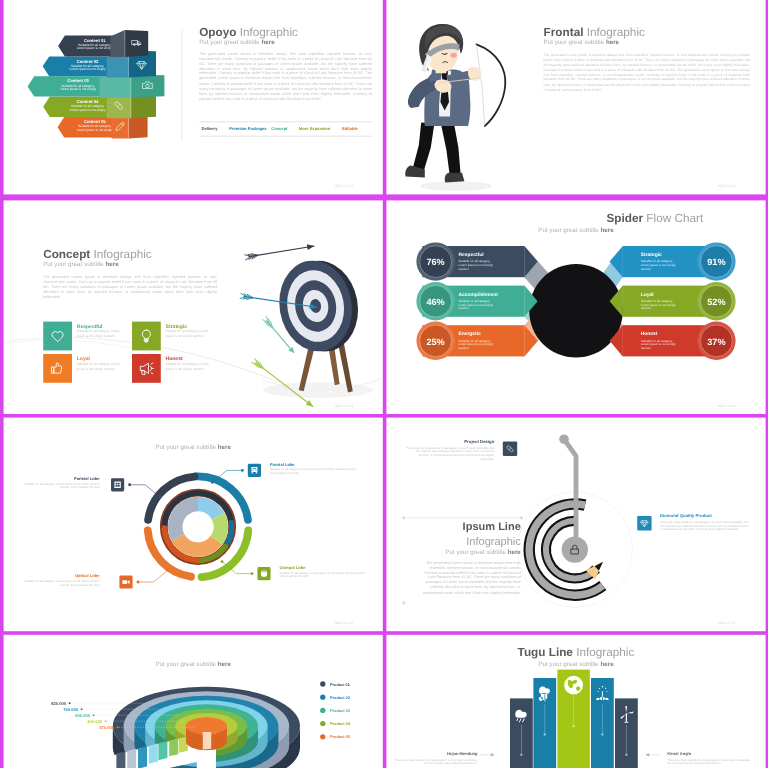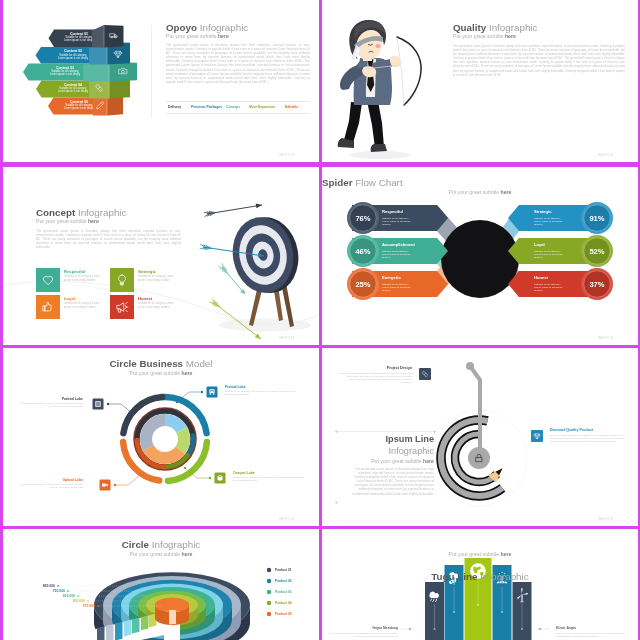--- a/index.html
+++ b/index.html
@@ -160,21 +160,21 @@
           <path d="M28 50 C 25 34 33 24 45 23 C 57 22 64 29 64 39 C 64 43 63 46 62 48 C 60 37 55 32 48 33 C 40 34 35 40 34 50 C 33 56 34 60 36 62 C 31 60 29 56 28 50 Z" fill="#3b3b3f"></path>
           <path d="M34 30 C 40 24 52 22 58 27 C 62 30 64 35 64 39 C 61 33 54 29 46 31 C 39 33 34 38 33 44 C 32 38 32 33 34 30 Z" fill="#4a4a4e"></path>
           <path d="M32 48 C 40 41 52 37 61 40 L 60.5 45 C 52 42 42 45 35 52 Z" fill="#9aa0a8"></path>
           <path d="M34 48 L 29 62 L 32.5 63 L 37.5 51 Z" fill="#e6e8ec"></path>
           <path d="M35.5 49.5 L 31.5 61 L 33.5 61.5 L 38.5 52 Z" fill="#f4f5f7"></path>
           <ellipse cx="56" cy="49" rx="2.6" ry="2.1" fill="#f0a5a2"></ellipse>
           <path d="M46.5 47.5 q2.2 1.6 4 0" fill="none" stroke="#3b3b3f" stroke-width="0.9" stroke-linecap="round"></path>
           <path d="M47 55 q2.2 -1.8 4 0" fill="none" stroke="#3b3b3f" stroke-width="0.8" stroke-linecap="round"></path>
         </g>
       </svg>
-      <div class="ttl" style="left:131px;top:37.5px;font-size:9.8px;"><span class="b">Quality</span> <span class="n">Infographic</span></div>
+      <div class="ttl" style="left:131px;top:37.5px;font-size:9.8px;"><span class="b">Frontal</span> <span class="n">Infographic</span></div>
       <div class="sub" style="left:131px;top:48.5px;">Put your great subtitle <b>here</b></div>
       <div class="body" style="left:131px;top:60px;width:172px;font-size:2.85px;">The generated Lorem Ipsum is therefore always free from repetition, injected humour, or non-characteristic words. Contrary to popular belief it has roots in a piece of classical Latin literature from 45 BC. There are many variations of passages of Lorem Ipsum available, but the majority have suffered alteration in some form, by injected humour, or randomised words which don't look even slightly believable. Contrary to popular belief it has roots in a piece of classical Latin literature from 45 BC. The generated Lorem Ipsum is therefore always free from repetition, injected humour, or non-characteristic words. Contrary to popular belief it has roots in a piece of classical Latin literature from 45 BC. There are many variations of passages of Lorem Ipsum available, but the majority have suffered alteration in some form, by injected humour, or randomised words which don't look even slightly believable. Contrary to popular belief it has roots in a piece of classical Latin literature from 45 BC.</div>
       <div class="foot" style="left:276px;top:170px;">INFOYO   02</div>
     </div>
   <div class="slide s3" id="slide3">
       <svg class="art" width="316" height="178" viewBox="0 0 316 178">
         <g>
           <ellipse cx="262" cy="158" rx="46" ry="6.5" fill="#f3f3f3"></ellipse>
           <path d="M0 118 C 60 108 150 118 230 152" fill="none" stroke="#efefef" stroke-width="0.9"></path>
           <path d="M216 150 C 250 160 290 160 316 148" fill="none" stroke="#efefef" stroke-width="0.9"></path>
@@ -340,21 +340,21 @@
           <circle cx="275" cy="117" r="13.3" fill="#b23225" stroke="#de796f" stroke-width="0.8"></circle>
           <text x="275" y="120.1" font-size="7.6" fill="#ffffff" text-anchor="middle" font-family="&quot;Liberation Sans&quot;, sans-serif" font-weight="bold">37%</text>
           <text x="212" y="112.4" font-size="4.1" fill="#ffffff" text-anchor="start" font-family="&quot;Liberation Sans&quot;, sans-serif" font-weight="bold">Honest</text>
           <g>
             <text x="212" y="117.6" font-size="2.5" fill="#ffffff" opacity="0.85" font-family="&quot;Liberation Sans&quot;, sans-serif">Suitable for all category,</text>
             <text x="212" y="120.69999999999999" font-size="2.5" fill="#ffffff" opacity="0.85" font-family="&quot;Liberation Sans&quot;, sans-serif">Lorem ipsum is not simply</text>
             <text x="212" y="123.8" font-size="2.5" fill="#ffffff" opacity="0.85" font-family="&quot;Liberation Sans&quot;, sans-serif">random</text>
           </g>
         </g>
       </svg>
-      <div class="ttl" style="left:0;top:10px;width:264px;text-align:left;font-size:9.8px;"><span class="b">Spider</span> <span class="n">Flow Chart</span></div>
+      <div class="ttl" style="left:0;top:10px;width:264px;text-align:right;font-size:9.8px;"><span class="b">Spider</span> <span class="n">Flow Chart</span></div>
       <div class="sub" style="left:0;top:21.5px;width:316px;text-align:center;">Put your great subtitle <b>here</b></div>
       <div class="foot" style="left:276px;top:170px;">INFOYO   04</div>
     </div>
   <div class="slide s5" id="slide5">
       <svg class="art" width="316" height="178" viewBox="0 0 316 178">
         <g>
           <path d="M160.53422113849496 49.025585265197975 A42 42 0 0 1 203.59125888714595 85.15472975967725" fill="none" stroke="#1b7ea6" stroke-width="6.5" stroke-linecap="round"></path>
           <path d="M203.8976901109126 93.92977189725326 A42 42 0 0 1 164.92977189725326 132.8976901109126" fill="none" stroke="#8dbf2a" stroke-width="6.5" stroke-linecap="round"></path>
           <path d="M156.15472975967725 132.59125888714595 A42 42 0 0 1 120.1023098890874 93.92977189725327" fill="none" stroke="#e8762c" stroke-width="6.5" stroke-linecap="round"></path>
           <path d="M120.40874111285405 85.15472975967725 A42 42 0 0 1 159.07022810274674 49.10230988908739" fill="none" stroke="#36414f" stroke-width="6.5" stroke-linecap="round"></path>
@@ -407,21 +407,20 @@
         </g>
       </svg>
       <div style="position:absolute;left:14px;top:49px;width:66px;text-align:right;font-size:3.4px;font-weight:bold;color:#3b4b60;">Parietal Lobe</div>
       <div style="position:absolute;left:14px;top:54px;width:66px;text-align:right;font-size:2.4px;line-height:3.3px;color:#c4c4c4;">Suitable for all category, Lorem ipsum is not simply random put text, bring together the right</div>
       <div style="position:absolute;left:222px;top:37px;width:72px;font-size:3.4px;font-weight:bold;color:#1a7fa8;">Frontal Lobe</div>
       <div style="position:absolute;left:222px;top:42px;width:72px;font-size:2.4px;line-height:3.3px;color:#c4c4c4;">Suitable for all category, Lorem ipsum is not simply random put text, bring together the right</div>
       <div style="position:absolute;left:230px;top:123px;width:72px;font-size:3.4px;font-weight:bold;color:#86a825;">Ocmpat Lobe</div>
       <div style="position:absolute;left:230px;top:128px;width:72px;font-size:2.4px;line-height:3.3px;color:#c4c4c4;">Suitable for all category, Lorem ipsum is not simply random put text, bring together the right</div>
       <div style="position:absolute;left:14px;top:130px;width:66px;text-align:right;font-size:3.4px;font-weight:bold;color:#e8682a;">Optical Lobe</div>
       <div style="position:absolute;left:14px;top:135px;width:66px;text-align:right;font-size:2.4px;line-height:3.3px;color:#c4c4c4;">Suitable for all category, Lorem ipsum is not simply random put text, bring together the right</div>
-      <div class="ttl" style="left:0;top:10px;width:316px;text-align:center;font-size:9.8px;"><span class="b">Circle Business</span> <span class="n">Model</span></div>
       <div class="sub" style="left:0;top:21.5px;width:316px;text-align:center;">Put your great subtitle <b>here</b></div>
       <div class="foot" style="left:276px;top:170px;">INFOYO   05</div>
     </div>
   <div class="slide s6" id="slide6">
       <svg class="art" width="316" height="178" viewBox="0 0 316 178">
         <g>
           <circle cx="157" cy="110" r="48" fill="none" stroke="#f3f3f3" stroke-width="0.7"></circle>
           <path d="M180.395136062375 139.94440863705543 A38 38 0 1 1 165.54814006506686 72.97393753816107" fill="none" stroke="#111113" stroke-width="9.5" stroke-linecap="butt"></path>
           <path d="M180.395136062375 139.94440863705543 A38 38 0 1 1 165.54814006506686 72.97393753816107" fill="none" stroke="#a9a9a9" stroke-width="6.1" stroke-linecap="butt"></path>
           <path d="M174.83547581145746 126.05913455261259 A24 24 0 1 1 157.83758792086002 86.0146201515417" fill="none" stroke="#111113" stroke-width="8.5" stroke-linecap="butt"></path>
@@ -559,21 +558,20 @@
         </g>
         <g>
           <circle cx="266" cy="74" r="2.2" fill="#86a825"></circle>
           <text x="272" y="75.3" font-size="3.2" fill="#86a825" text-anchor="start" font-family="&quot;Liberation Sans&quot;, sans-serif" font-weight="bold">Product 04</text>
         </g>
         <g>
           <circle cx="266" cy="85" r="2.2" fill="#e8682a"></circle>
           <text x="272" y="86.3" font-size="3.2" fill="#e8682a" text-anchor="start" font-family="&quot;Liberation Sans&quot;, sans-serif" font-weight="bold">Product 05</text>
         </g>
       </svg>
-      <div class="ttl" style="left:0;top:10px;width:316px;text-align:center;font-size:9.8px;"><span class="b">Circle</span> <span class="n">Infographic</span></div>
       <div class="sub" style="left:0;top:21.5px;width:316px;text-align:center;">Put your great subtitle <b>here</b></div>
     </div>
   <div class="slide s8" id="slide8">
       <svg class="art" width="316" height="178" viewBox="0 0 316 178">
         <g></g>
         <g>
           <rect x="103" y="53" width="19" height="125" fill="#3b4b60"></rect>
           <g transform="translate(104.5,58) scale(0.6666666666666666)">
             <path d="M4.5 11.5a4.6 4.6 0 0 1 8.8-1.9 3.7 3.7 0 1 1 1.6 7H8.2a3.7 3.7 0 0 1-3.7-5.1z M7 17.5l-1.4 3.4h1.2l1.4-3.4z M11 17.5l-1.4 3.4h1.2l1.4-3.4z M15 17.5l-1.4 3.4h1.2l1.4-3.4z M8.8 21.6a.75.75 0 1 0 1.5 0 .75.75 0 1 0-1.5 0 M13 21.6a.75.75 0 1 0 1.5 0 .75.75 0 1 0-1.5 0" fill="#ffffff" fill-rule="evenodd" stroke="none"></path>
           </g>
@@ -618,16 +616,16 @@
         </g>
         <g>
           <line x1="228" y1="100" x2="216" y2="100" stroke="#c8c8c8" stroke-width="0.4"></line>
           <path d="M216 100 l3 -1.6 v3.2 z" fill="#b4b4b4"></path>
         </g>
       </svg>
       <div style="position:absolute;left:6px;width:70px;text-align:right;top:97px;font-size:3.4px;font-weight:bold;white-space:nowrap;color:#5f5f5f;">Hujan Mendung</div>
       <div style="position:absolute;left:6px;width:70px;text-align:right;top:103px;font-size:2.4px;line-height:3.3px;color:#c4c4c4;">There are many variations of passages of Lorem Ipsum available, but the majority have suffered alteration in</div>
       <div style="position:absolute;left:234px;width:72px;text-align:left;top:97px;font-size:3.4px;font-weight:bold;white-space:nowrap;color:#5f5f5f;">Kincir Angin</div>
       <div style="position:absolute;left:234px;width:72px;text-align:left;top:103px;font-size:2.4px;line-height:3.3px;color:#c4c4c4;">There are many variations of passages of Lorem Ipsum available, but the majority have suffered alteration in</div>
-      <div class="ttl" style="left:0;top:10px;width:316px;text-align:center;font-size:9.8px;margin-top:32px;"><span class="b">Tugu Line</span> <span class="n">Infographic</span></div>
+      <div class="ttl" style="left:0;top:10px;width:316px;text-align:center;font-size:9.8px;"><span class="b">Tugu Line</span> <span class="n">Infographic</span></div>
       <div class="sub" style="left:0;top:21.5px;width:316px;text-align:center;">Put your great subtitle <b>here</b></div>
     </div>
 </div>
 
 </body></html>

